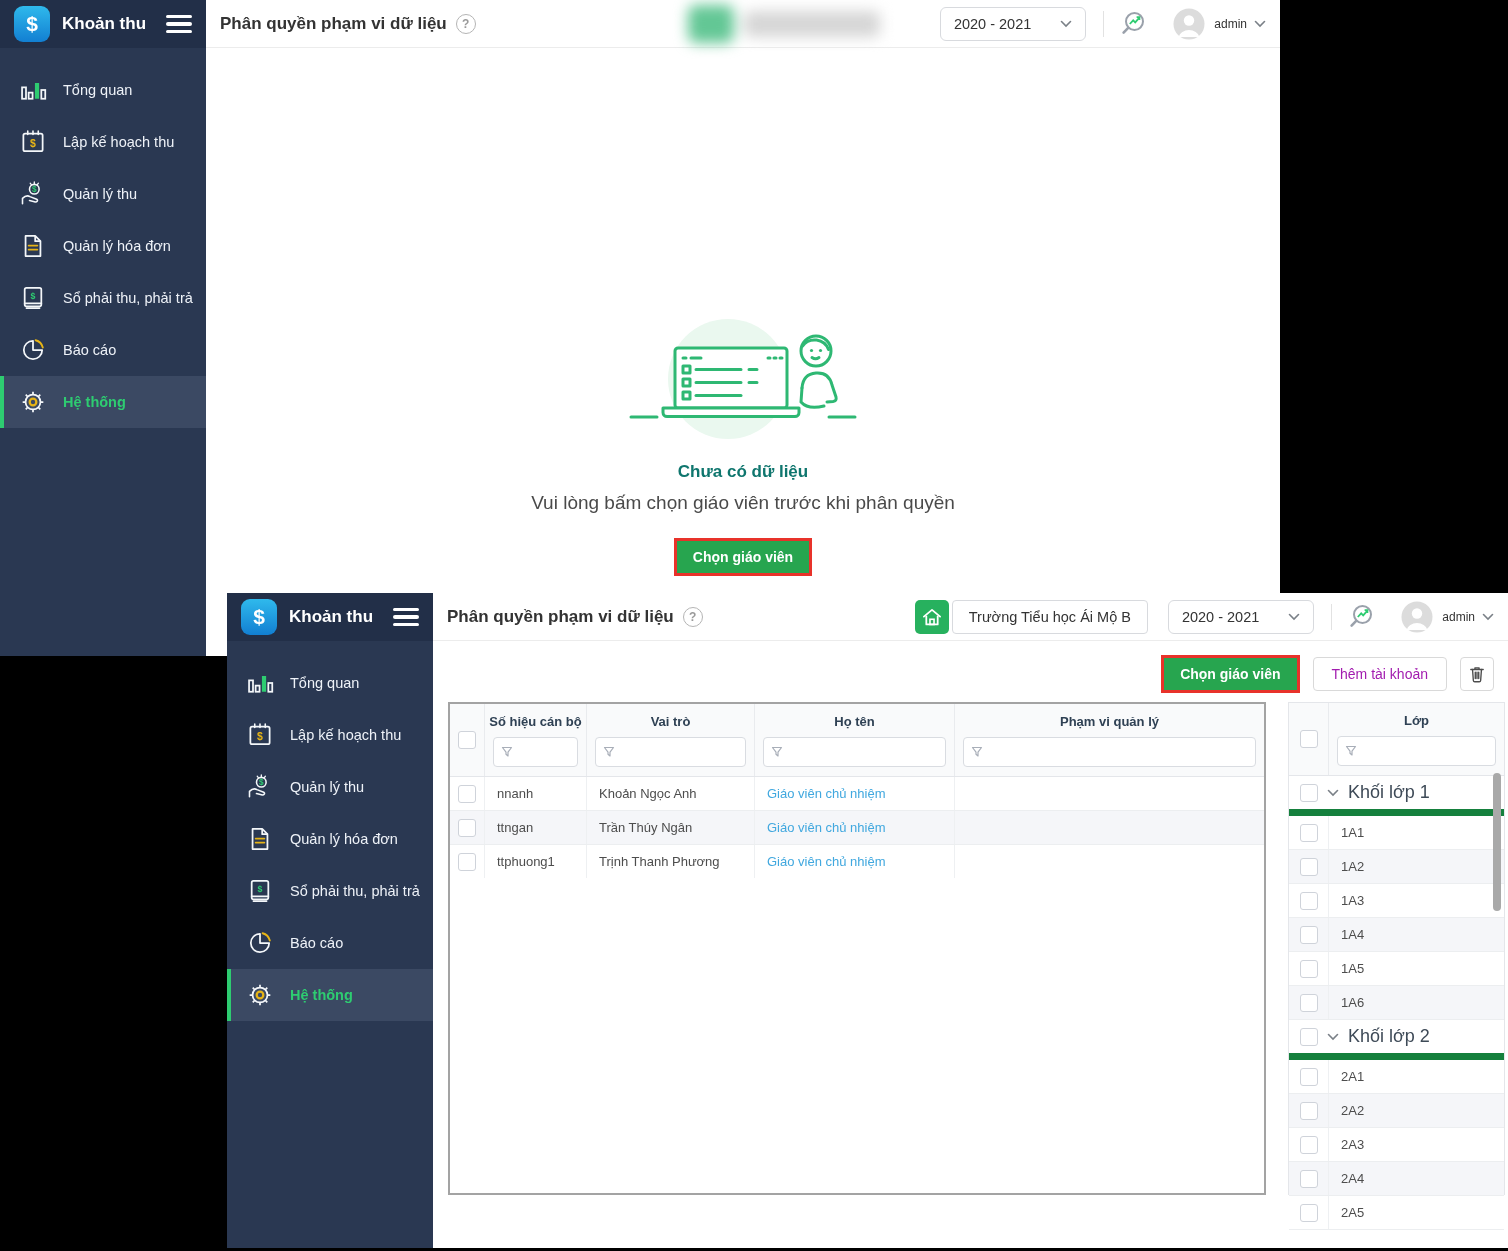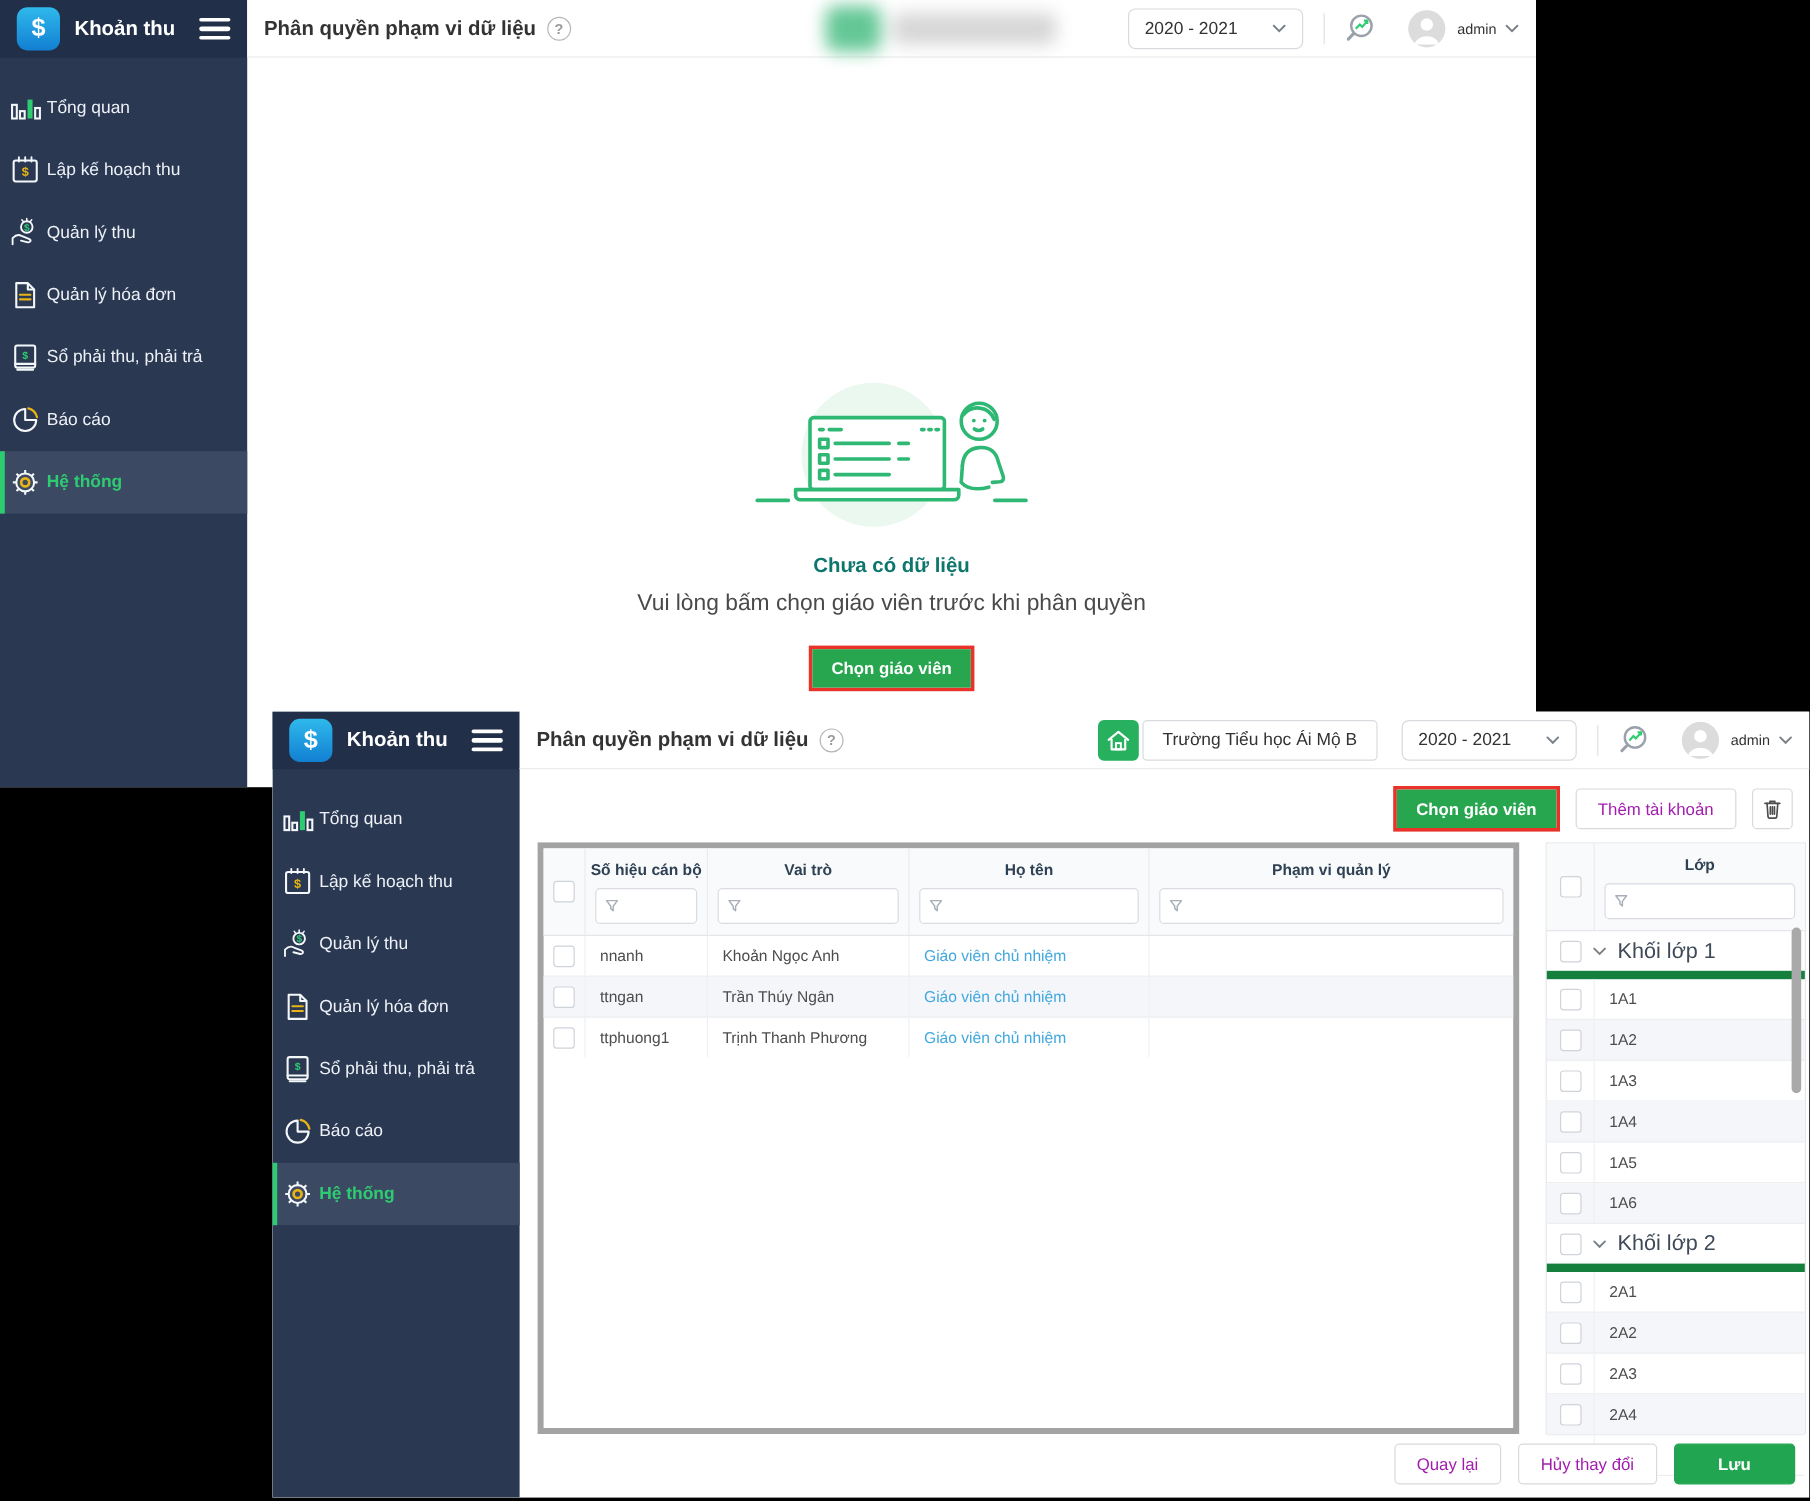--- a/index.html
+++ b/index.html
@@ -11,21 +11,21 @@
 
   
   .sidebar{position:absolute;left:0;top:0;bottom:0;width:206px;background:#2a3852;}
   .side-head{height:48px;background:#222f48;display:flex;align-items:center;padding:0 14px;box-sizing:border-box;}
   .logo{width:36px;height:36px;border-radius:9px;background:linear-gradient(180deg,#2fb9ec,#127fd2);
         color:#fff;font-weight:bold;font-size:21px;display:flex;align-items:center;justify-content:center;flex:0 0 auto;}
   .brand{color:#fff;font-size:17px;font-weight:bold;margin-left:12px;}
   .burger{margin-left:auto;width:26px;display:flex;flex-direction:column;gap:4px;cursor:pointer;}
   .burger i{display:block;height:3.2px;background:#fff;border-radius:2px;}
   .side-menu{padding-top:16px;}
-  .side-item{height:52px;display:flex;align-items:center;padding-left:3px;gap:4px;cursor:pointer;
+  .side-item{height:52px;display:flex;align-items:center;padding-left:15px;gap:16px;cursor:pointer;
              border-left:4px solid transparent;box-sizing:border-box;}
   .side-item .sicon{width:28px;height:28px;flex:0 0 auto;}
   .side-item .slabel{color:#eef2f8;font-size:14.5px;}
   .side-item.active{background:#3b4963;border-left-color:#2ecc71;}
   .side-item.active .slabel{color:#2ecc71;font-weight:bold;}
 
   
   .topbar{position:absolute;left:206px;right:0;top:0;height:48px;background:#fff;border-bottom:1px solid #ececec;
           display:flex;align-items:center;padding:0 14px;box-sizing:border-box;}
   .page-title{font-size:17px;font-weight:600;color:#333;}
@@ -58,21 +58,21 @@
 
   
   .content2{position:absolute;left:206px;right:0;top:49px;bottom:0;}
   .toolbar{position:absolute;top:13px;right:14px;display:flex;align-items:center;gap:13px;}
   .btn-white{background:#fff;border:1px solid #d9d9d9;border-radius:4px;color:#a21caf;font-size:14px;
              padding:8px 18px;font-family:inherit;cursor:pointer;}
   .btn-trash{width:34px;height:34px;background:#fff;border:1px solid #d9d9d9;border-radius:4px;
              display:flex;align-items:center;justify-content:center;cursor:pointer;padding:0;}
   .btn-trash svg{width:22px;height:22px;}
 
-  .grid-left{position:absolute;left:15px;top:60px;width:818px;bottom:53px;border:5px solid #a3a3a3;box-sizing:border-box;}
+  .grid-left{position:absolute;left:15px;top:60px;width:818px;bottom:53px;border:2px solid #a3a3a3;box-sizing:border-box;}
   .grid-right{position:absolute;left:855px;top:60px;width:217px;bottom:53px;border:1px solid #e4e6ea;box-sizing:border-box;}
   .cols-l{display:grid;grid-template-columns:35px 102px 168px 200px 1fr;}
   .cols-r{display:grid;grid-template-columns:40px 1fr;}
   .thead{background:#f9fafb;border-bottom:1px solid #e4e6ea;}
   .th{border-right:1px solid #e9ebee;padding-top:7px;box-sizing:border-box;}
   .th:last-child{border-right:none;}
   .th-cb{display:flex;align-items:center;justify-content:center;padding-top:0;}
   .th-title{font-size:13px;font-weight:bold;color:#2f4154;text-align:center;height:24px;line-height:22px;}
   .filter{height:28px;border:1px solid #d9dce1;border-radius:4px;background:#fff;margin:2px 8px 9px 8px;
           display:flex;align-items:center;padding-left:7px;cursor:text;}
@@ -556,21 +556,16 @@
         <div class="row cols-r">
           <div class="cell cb-cell">
               <span class="cb"></span>
             </div>
           <div class="cell">2A5</div>
         </div>
 
         <div class="scrollbar-thumb"></div>
       </div>
 
-      <div class="footer">
-        <button class="btn-white">Quay lại</button>
-        <button class="btn-white">Hủy thay đổi</button>
-        <button class="btn-save">Lưu</button>
-      </div>
     </div>
   </div>
 
 </div>
 
 </body></html>

